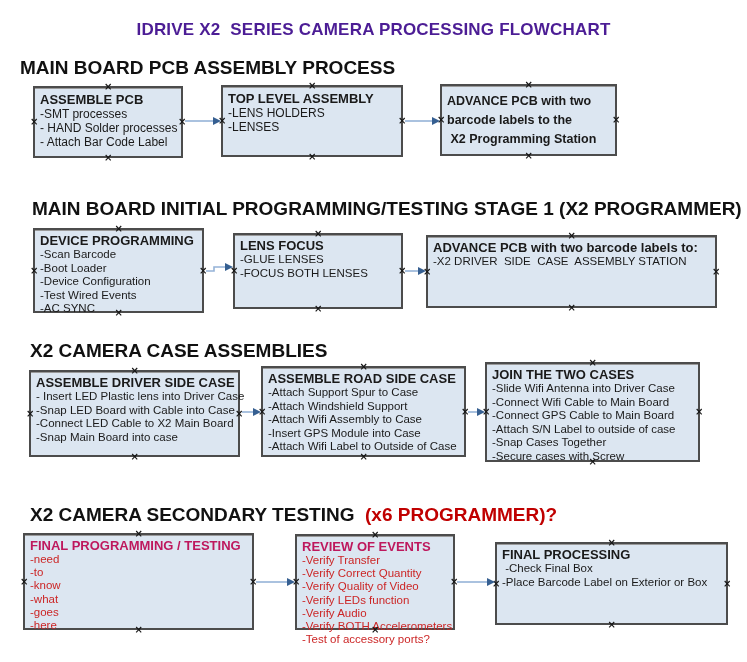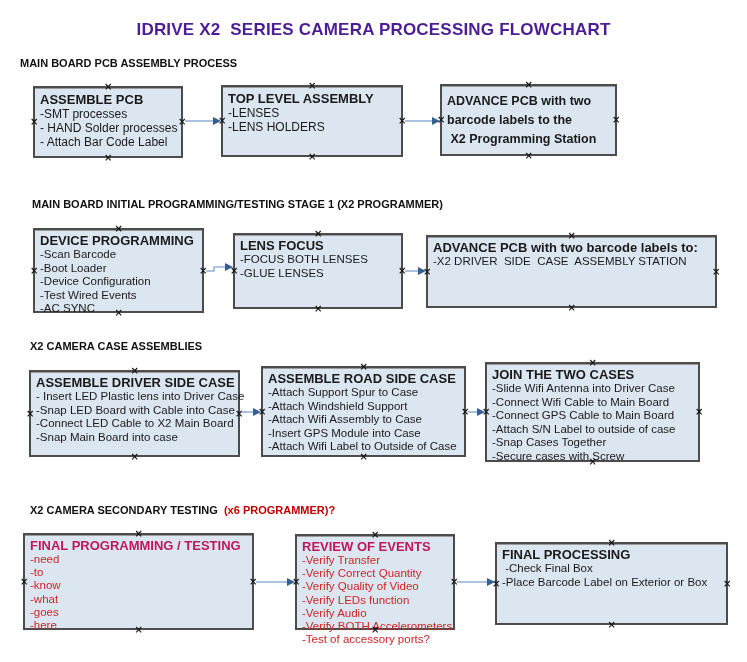--- a/index.html
+++ b/index.html
@@ -6,21 +6,21 @@
   #canvas {
     position:relative; width:747px; height:662px; background:#ffffff;
     font-family:"Liberation Sans", sans-serif; color:#1a1a1a; overflow:hidden;
   }
   .main-title {
     position:absolute; top:20px; left:0; width:747px; text-align:center;
     font-size:17px; font-weight:bold; letter-spacing:0.2px; white-space:pre;
     color:#4c1d95;
   }
   .sec-header {
-    position:absolute; font-size:11px; font-weight:bold; color:#111; white-space:pre;
+    position:absolute; font-size:19px; font-weight:bold; color:#111; white-space:pre;
   }
   #h1 { left:20px; top:57px; }
   #h2 { left:32px; top:198px; }
   #h3 { left:30px; top:340px; }
   #h4 { left:30px; top:496px;margin-top:8px; }
   .sec-header .red-part { color:#c00000; }
 
   .box {
     position:absolute; box-sizing:border-box;
     background:#dce6f1;
@@ -94,22 +94,22 @@
         <div class="line">- Attach Bar Code Label</div>
       </div>
   </div>
   <div class="box" id="b1b">
     <span class="h ht">×</span>
       <span class="h hb">×</span>
       <span class="h hl">×</span>
       <span class="h hr">×</span>
     <div class="box-title">TOP LEVEL ASSEMBLY</div>
     <div class="box-items">
+        <div class="line">-LENS HOLDERS</div>
         <div class="line">-LENSES</div>
-        <div class="line">-LENS HOLDERS</div>
       </div>
   </div>
   <div class="box" id="b1c">
     <span class="h ht">×</span>
       <span class="h hb">×</span>
       <span class="h hl">×</span>
       <span class="h hr">×</span>
     <div class="box-title">ADVANCE PCB with two</div>
     <div class="box-items">
         <div class="line">barcode labels to the</div>
@@ -131,22 +131,22 @@
         <div class="line">-AC SYNC</div>
       </div>
   </div>
   <div class="box" id="b2b">
     <span class="h ht">×</span>
       <span class="h hb">×</span>
       <span class="h hl">×</span>
       <span class="h hr">×</span>
     <div class="box-title">LENS FOCUS</div>
     <div class="box-items">
+        <div class="line">-GLUE LENSES</div>
         <div class="line">-FOCUS BOTH LENSES</div>
-        <div class="line">-GLUE LENSES</div>
       </div>
   </div>
   <div class="box" id="b2c">
     <span class="h ht">×</span>
       <span class="h hb">×</span>
       <span class="h hl">×</span>
       <span class="h hr">×</span>
     <div class="box-title">ADVANCE PCB with two barcode labels to:</div>
     <div class="box-items">
         <div class="line">-X2 DRIVER  SIDE  CASE  ASSEMBLY STATION</div>

